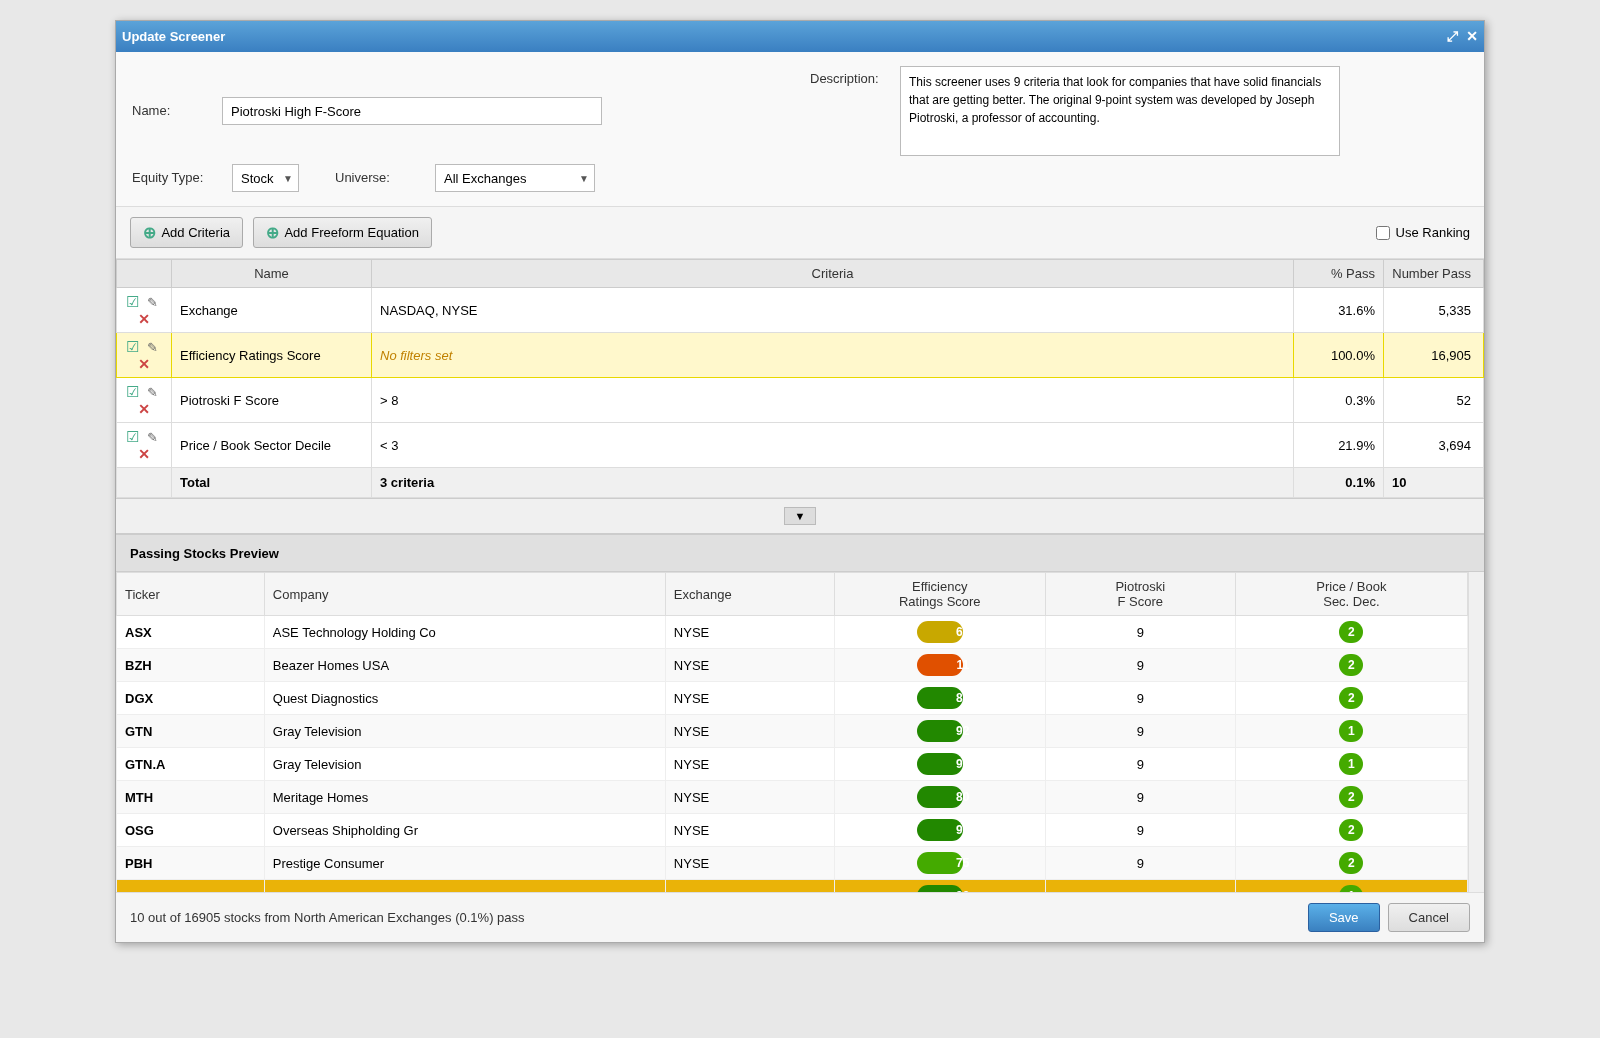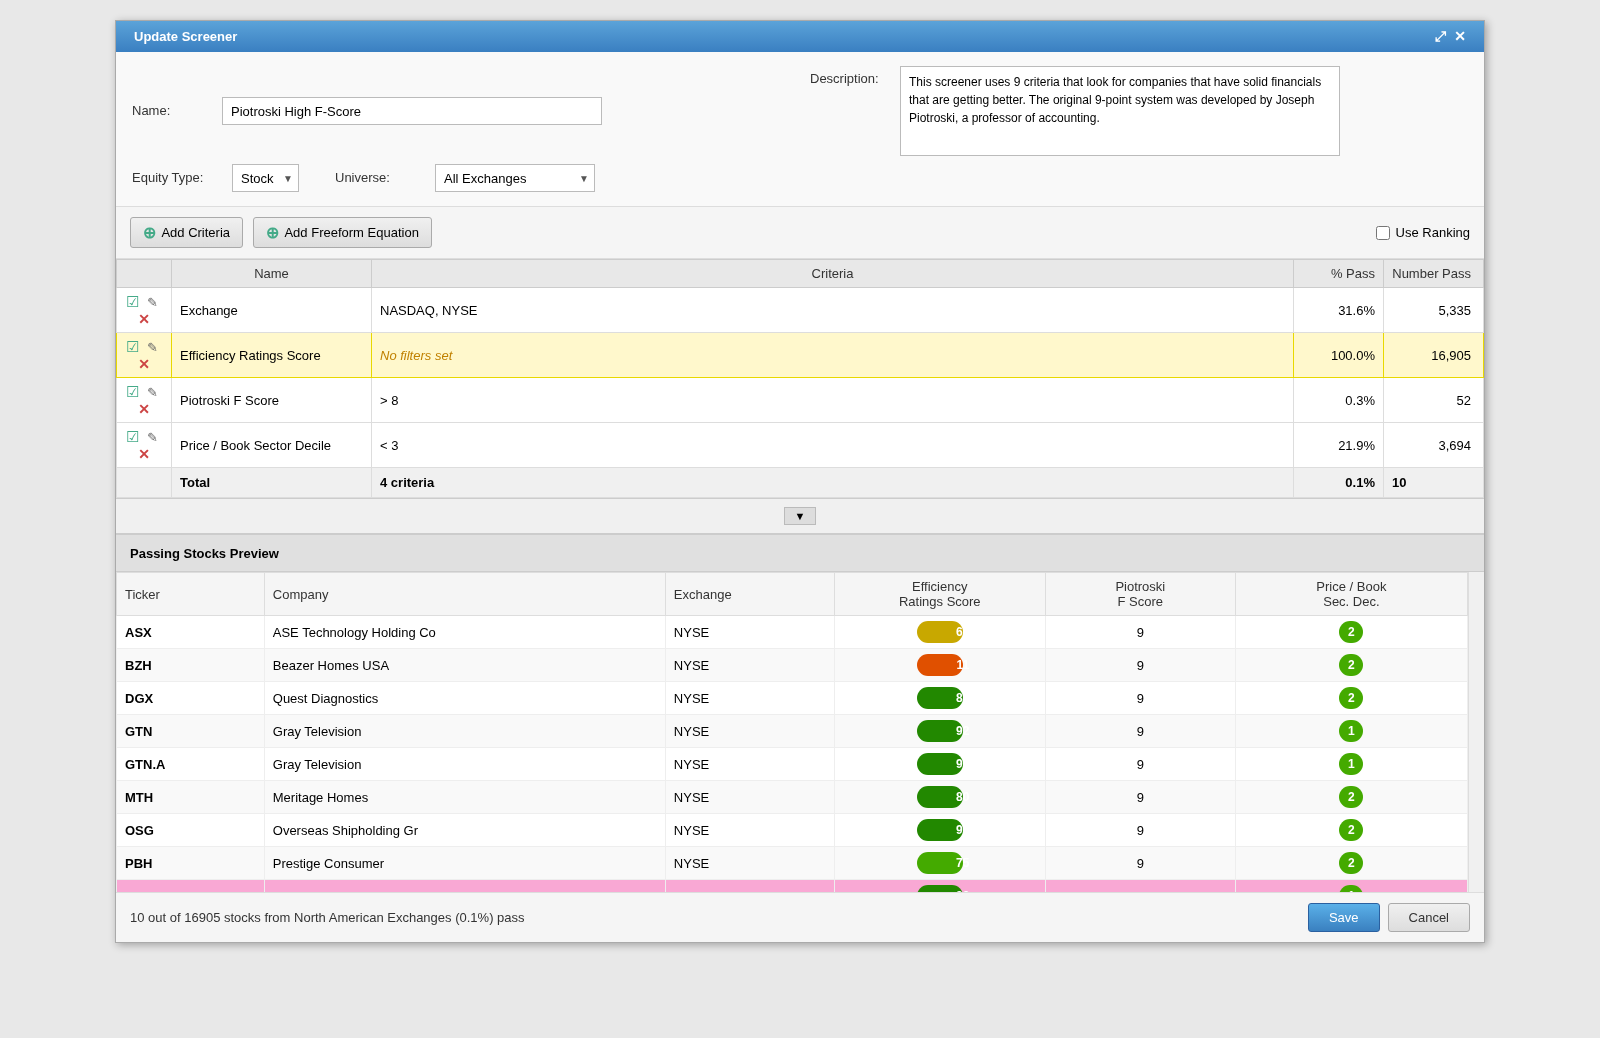--- a/index.html
+++ b/index.html
@@ -3,21 +3,21 @@
   <meta charset="utf-8">
   <style>
     * { box-sizing: border-box; margin: 0; padding: 0; font-family: Arial, sans-serif; font-size: 13px; }
     body { background: #e8e8e8; width: 1600px; height: 1038px; overflow: hidden; }
 
     .dialog { width: 1370px; background: #fff; border: 1px solid #aaa; box-shadow: 2px 2px 8px rgba(0,0,0,0.3); margin: 20px auto; }
 
     .title-bar {
       background: linear-gradient(to bottom, #5ba3d9, #3a7fc1);
       color: #fff;
-      padding: 7px 18px;
+      padding: 7px 6px;
       display: flex;
       align-items: center;
       justify-content: space-between;
       font-size: 14px;
       font-weight: bold;
     }
     .title-bar-icons { display: flex; gap: 8px; }
     .title-bar-icon { color: #fff; cursor: pointer; font-size: 14px; }
 
     .form-section {
@@ -107,21 +107,21 @@
       background: #f5f5f5;
     }
     .preview-table td {
       border: 1px solid #eee;
       padding: 5px 8px;
       height: 28px;
       vertical-align: middle;
     }
     .preview-table tr:nth-child(even) { background: #f9f9f9; }
     .preview-table tr:nth-child(odd) { background: #fff; }
-    .preview-table tr:last-child { background: #f9a8d4; }
+    .preview-table tr:last-child { background: #eab308; }
 
     .badge {
       display: inline-flex;
       align-items: center;
       justify-content: center;
       width: 30px;
       height: 22px;
       border-radius: 12px;
       color: #fff;
       font-weight: bold;
@@ -288,21 +288,21 @@
       <span class="delete-icon">✕</span>
     </td>
     <td>Price / Book Sector Decile</td>
     <td>&lt; 3</td>
     <td style="text-align:right;">21.9%</td>
     <td style="text-align:right; padding-right:12px;">3,694</td>
   </tr>
           <tr class="total-row">
   <td></td>
   <td>Total</td>
-  <td>4 criteria</td>
+  <td>3 criteria</td>
   <td style="text-align:right;">0.1%</td>
   <td style="padding-right:12px;">10</td>
 </tr>
         </tbody>
     </table>
   </div>
 
   <div class="divider-area">
     <button class="divider-btn">▼</button>
   </div>

